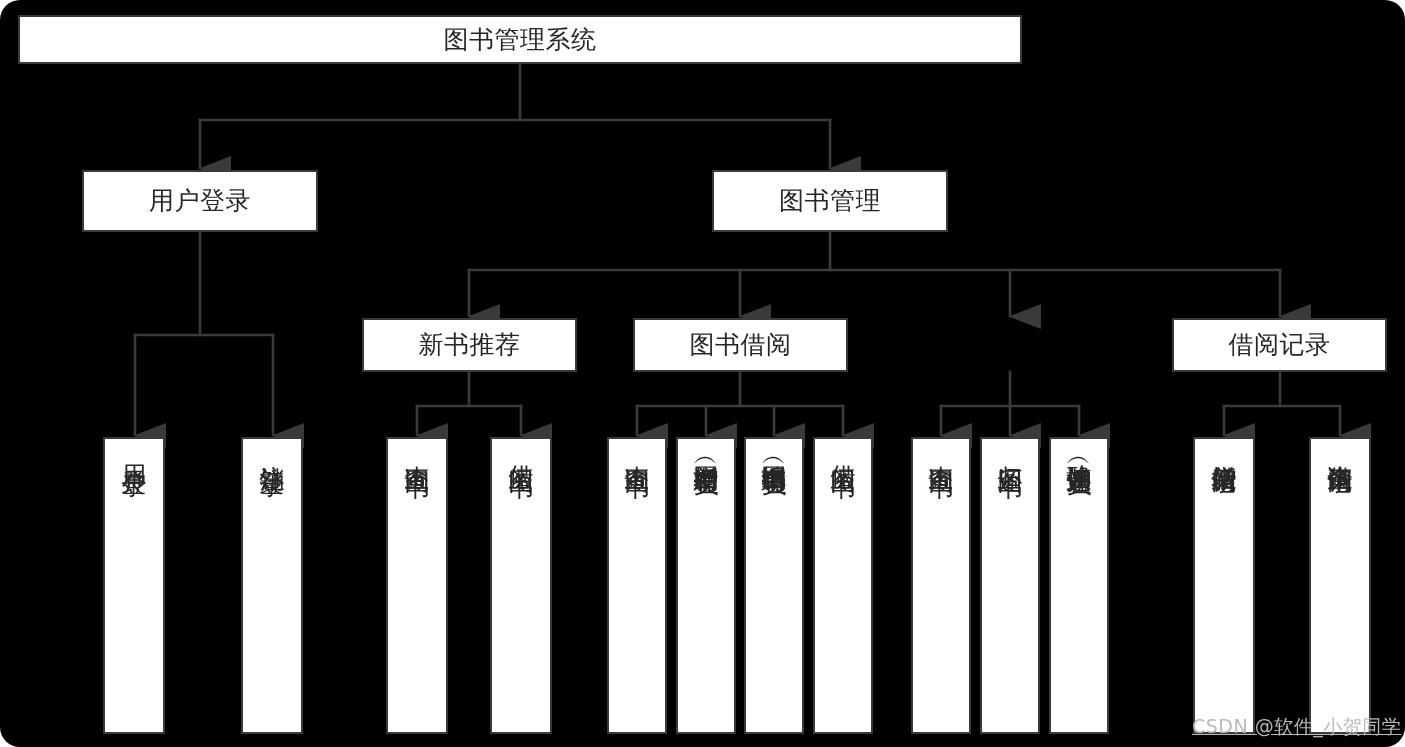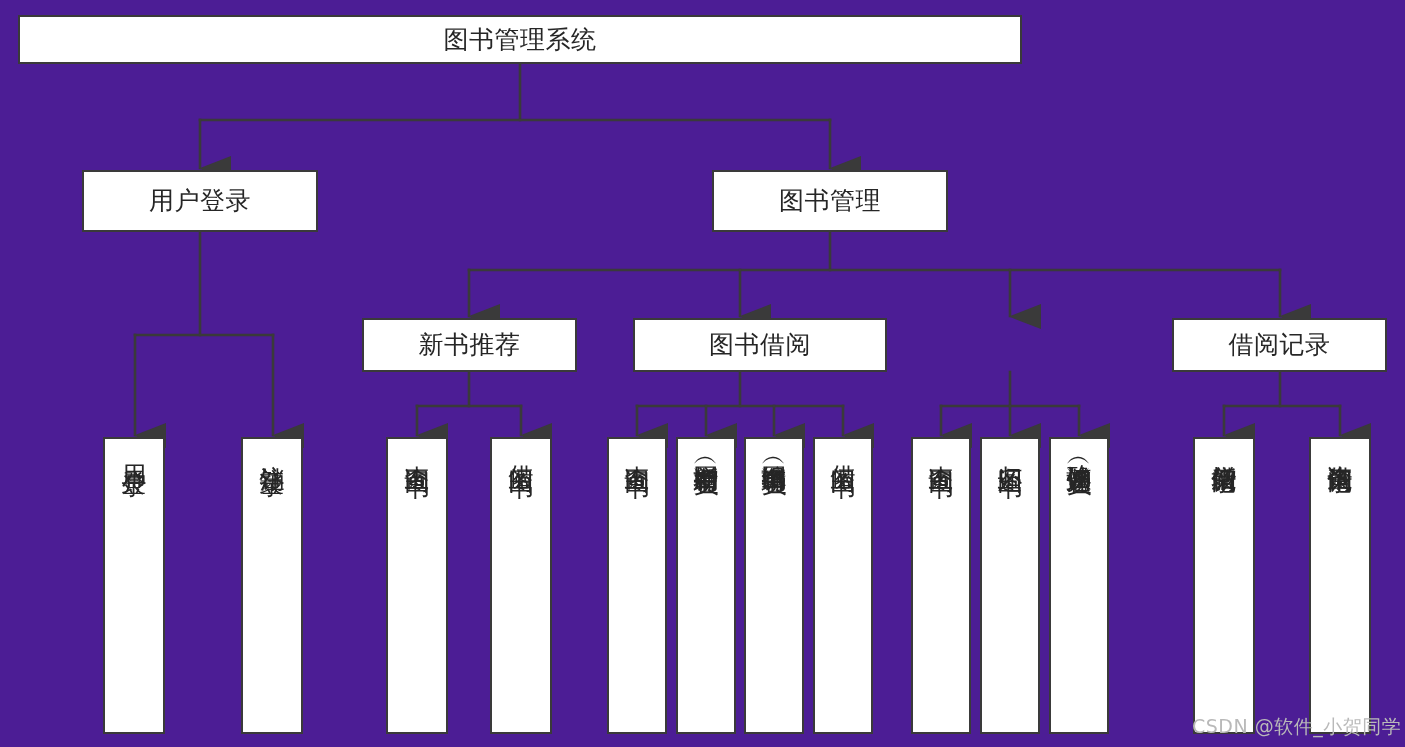--- a/index.html
+++ b/index.html
@@ -8,22 +8,23 @@
     padding: 0;
     background: #ffffff;
   }
   body {
     font-family: "DejaVu Sans", "Liberation Sans", sans-serif;
   }
   #canvas {
     position: relative;
     width: 1405px;
     height: 747px;
-    background: #4c1d95;
+    background: #000000;
     overflow: hidden;
+    border-radius: 20px;
   }
   svg.edges {
     position: absolute;
     left: 0;
     top: 0;
     width: 1405px;
     height: 747px;
     pointer-events: none;
   }
   .node {
@@ -142,21 +143,21 @@
   </div>
 
   <div class="node horiz" style="left:362px; top:318px; width:215px; height:54px;">
     <span class="label">新书推荐</span>
   </div>
 
   <div class="node horiz" style="left:712px; top:170px; width:236px; height:62px;">
     <span class="label">图书管理</span>
   </div>
 
-  <div class="node horiz" style="left:633px; top:318px; width:254px; height:54px;">
+  <div class="node horiz" style="left:633px; top:318px; width:215px; height:54px;">
     <span class="label">图书借阅</span>
   </div>
 
 
   <div class="node horiz" style="left:1172px; top:318px; width:215px; height:54px;justify-content:center;">
     <span class="label">借阅记录</span>
   </div>
 
   <div class="node vert" style="left:103px; top:437px; width:62px; height:297px;">
     <span class="label">用户登录</span>
@@ -203,15 +204,15 @@
   </div>
 
   <div class="node vert tall" style="left:1193px; top:437px; width:62px; height:297px;">
     <span class="label">新增借阅记录</span>
   </div>
 
   <div class="node vert tall" style="left:1309px; top:437px; width:62px; height:297px;">
     <span class="label">查询借阅记录</span>
   </div>
 
-  <div class="watermark" style="left:1192px; top:714px;">CSDN @软件_小贺同学</div>
+  <div class="watermark" style="left:1192px; top:714px;text-decoration:underline;">CSDN @软件_小贺同学</div>
 
 </div>
 
 </body></html>

